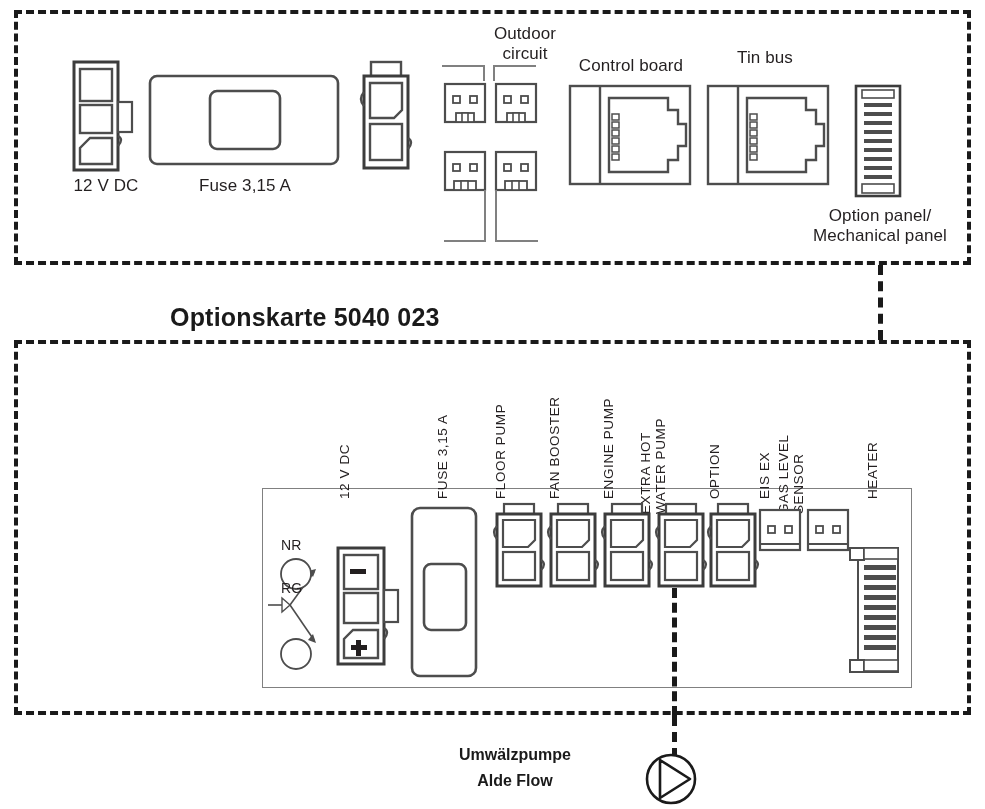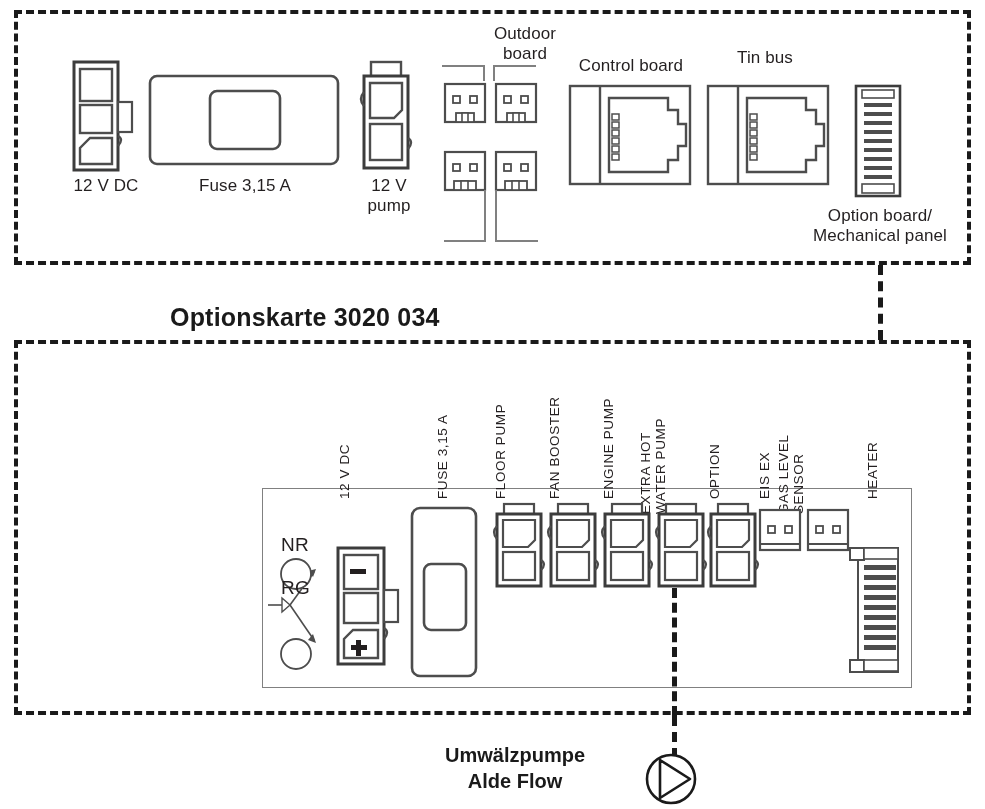--- a/index.html
+++ b/index.html
@@ -37,37 +37,37 @@
     position: absolute;
     font-size: 17px;
     line-height: 20px;
     color: #231f20;
     text-align: center;
     white-space: pre-line;
     letter-spacing: 0.1px;
   }
   .lbl-sm {
     position: absolute;
-    font-size: 19px;
+    font-size: 14px;
     line-height: 16px;
     color: #231f20;
     white-space: pre-line;
     letter-spacing: 0.2px;
   }
   .title-de {
     position: absolute;
     font-size: 25px;
     font-weight: 600;
     color: #1a1a1a;
     letter-spacing: 0.2px;
     white-space: nowrap;
   }
   .bottom-cap {
     position: absolute;
-    font-size: 20px;
+    font-size: 16px;
     font-weight: 600;
     color: #1a1a1a;
     text-align: center;
     line-height: 26px;
     white-space: pre-line;
   }
   
   .vlbl {
     position: absolute;
     font-size: 13.5px;
@@ -119,31 +119,29 @@
   <div class="abs" style="left:358px; top:62px;">
     <svg width="60" height="112" viewBox="0 0 60 112">
       <rect x="13" y="0" width="30" height="16" fill="#fff" stroke="#4d4d4d" stroke-width="2.4"></rect>
       <rect x="6" y="14" width="44" height="92" fill="#fff" stroke="#3c3c3c" stroke-width="3"></rect>
       <path d="M12 21 L44 21 L44 48 L36 56 L12 56 Z" fill="#fff" stroke="#4d4d4d" stroke-width="2.4"></path>
       <rect x="12" y="62" width="32" height="36" fill="#fff" stroke="#4d4d4d" stroke-width="2.4"></rect>
       <path d="M6 30 q-6 7 0 14" fill="none" stroke="#4d4d4d" stroke-width="2.4"></path>
       <path d="M50 76 q6 4 0 11" fill="none" stroke="#4d4d4d" stroke-width="2.4"></path>
     </svg>
   </div>
-  <div class="lbl" style="left:348px; top:176px; width:82px;">12 V
-pump</div>
 
   <div class="abs" style="left:440px; top:64px;">
     <svg width="46" height="18" viewBox="0 0 46 18">
       <path d="M2 2 L44 2 L44 17" fill="none" stroke="#808080" stroke-width="2"></path>
     </svg>
   </div>
 
   <div class="lbl" style="left:470px; top:24px; width:110px;">Outdoor
-board</div>
+circuit</div>
   <div class="abs" style="left:492px; top:64px;">
     <svg width="46" height="18" viewBox="0 0 46 18">
       <path d="M44 2 L2 2 L2 17" fill="none" stroke="#808080" stroke-width="2"></path>
     </svg>
   </div>
 
   <div class="abs" style="left:443px; top:82px;">
     <svg width="44" height="42" viewBox="0 0 44 42">
       <rect x="2" y="2" width="40" height="38" fill="#fff" stroke="#4d4d4d" stroke-width="2.2"></rect>
       <rect x="10" y="14" width="7" height="7" fill="#fff" stroke="#4d4d4d" stroke-width="1.8"></rect>
@@ -231,26 +229,26 @@
       <rect x="12" y="28" width="28" height="4" fill="#4d4d4d"></rect>
       <rect x="12" y="37" width="28" height="4" fill="#4d4d4d"></rect>
       <rect x="12" y="46" width="28" height="4" fill="#4d4d4d"></rect>
       <rect x="12" y="55" width="28" height="4" fill="#4d4d4d"></rect>
       <rect x="12" y="64" width="28" height="4" fill="#4d4d4d"></rect>
       <rect x="12" y="73" width="28" height="4" fill="#4d4d4d"></rect>
       <rect x="12" y="82" width="28" height="4" fill="#4d4d4d"></rect>
       <rect x="12" y="91" width="28" height="4" fill="#4d4d4d"></rect>
     </svg>
   </div>
-  <div class="lbl" style="left:790px; top:206px; width:180px;">Option board/
+  <div class="lbl" style="left:790px; top:206px; width:180px;">Option panel/
 Mechanical panel</div>
 
   <div class="dash-link" style="left:878px; top:265px; height:75px;"></div>
 
-  <div class="title-de" style="left:170px; top:303px;">Optionskarte 3020 034</div>
+  <div class="title-de" style="left:170px; top:303px;">Optionskarte 5040 023</div>
 
   <div class="dash-panel" style="left:14px; top:340px; width:957px; height:375px;"></div>
 
   <div class="board" style="left:262px; top:488px; width:650px; height:200px;"></div>
 
   <div class="vlbl" style="left:352px; top:484px;">12 V DC</div>
   <div class="vlbl" style="left:450px; top:484px;">FUSE 3,15 A</div>
   <div class="vlbl" style="left:508px; top:484px;">FLOOR PUMP</div>
   <div class="vlbl" style="left:562px; top:484px;">FAN BOOSTER</div>
   <div class="vlbl" style="left:616px; top:484px;">ENGINE PUMP</div>

